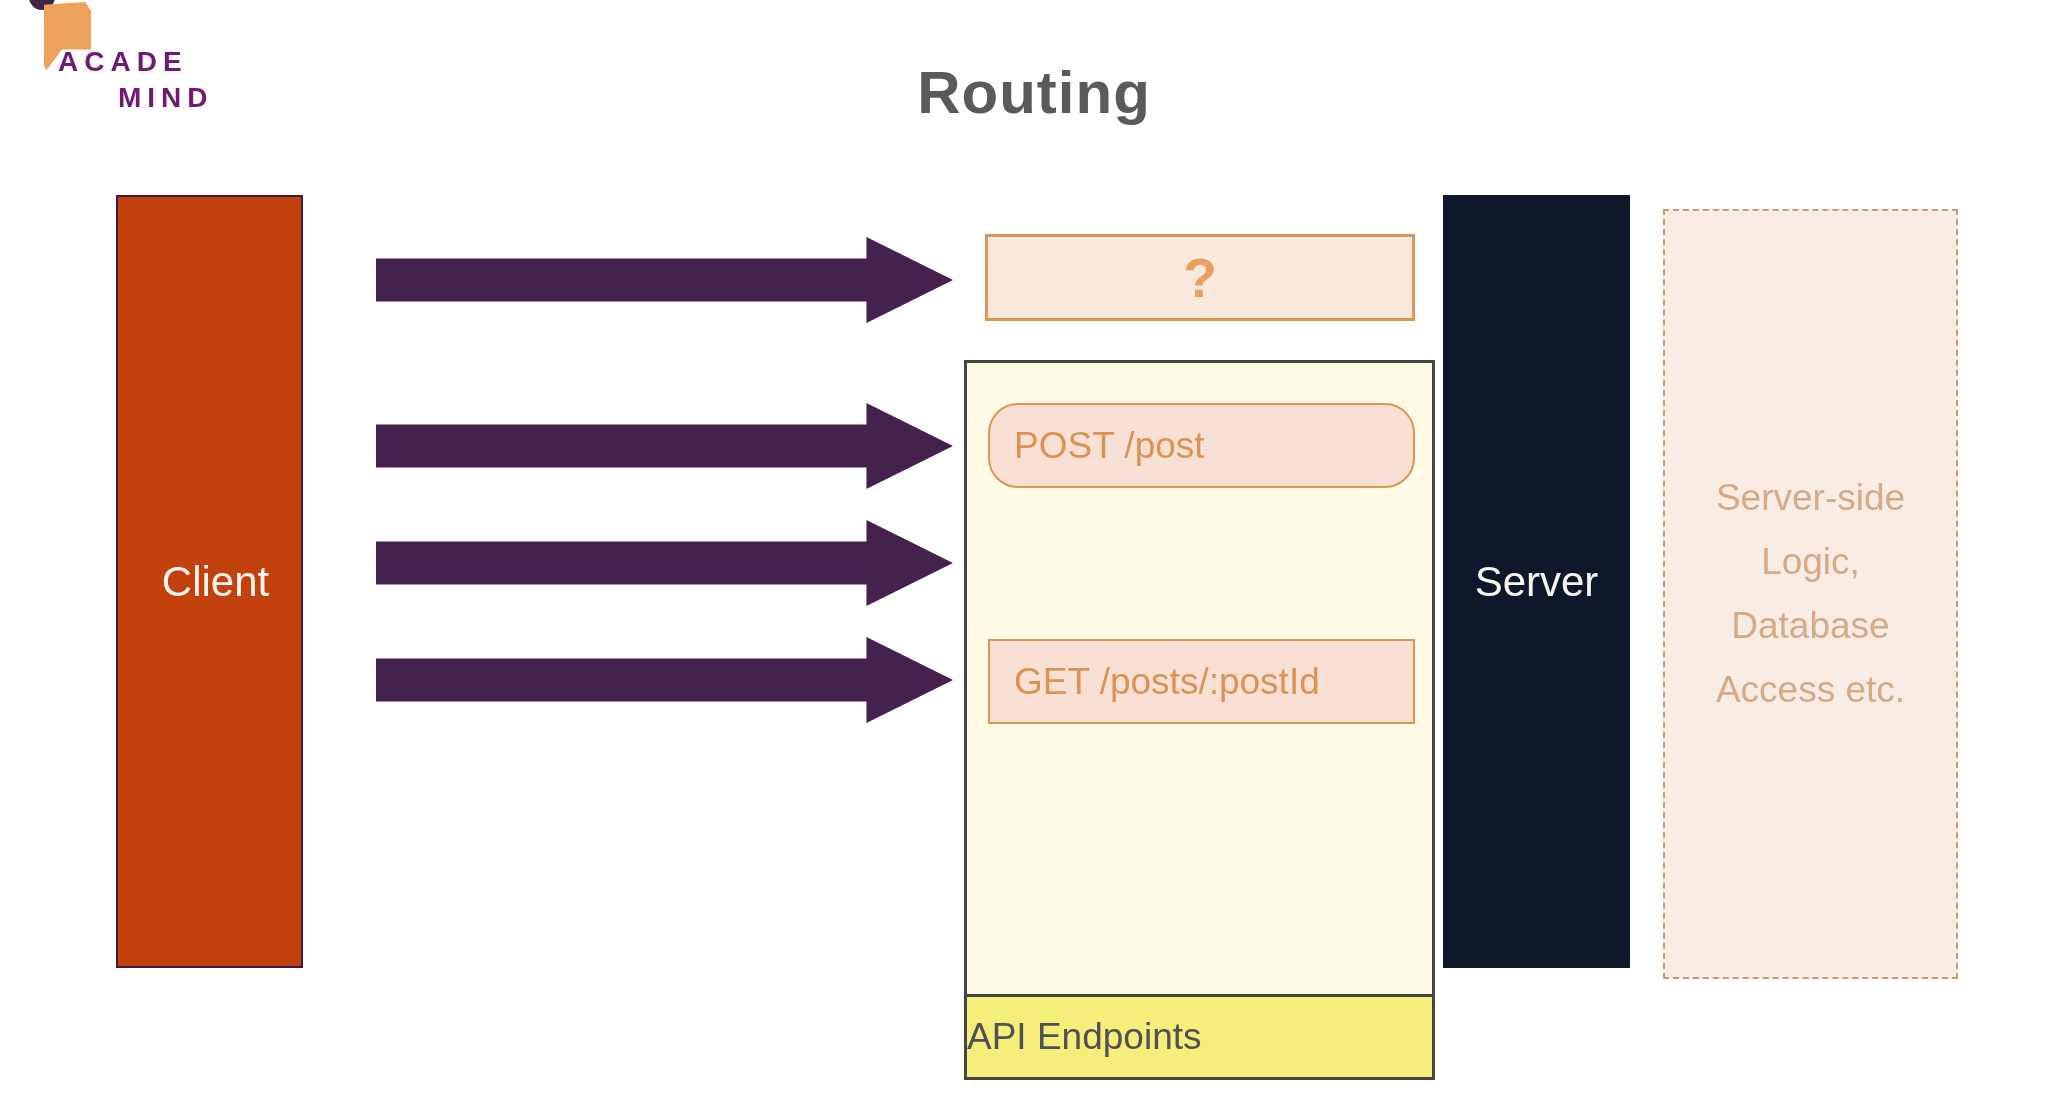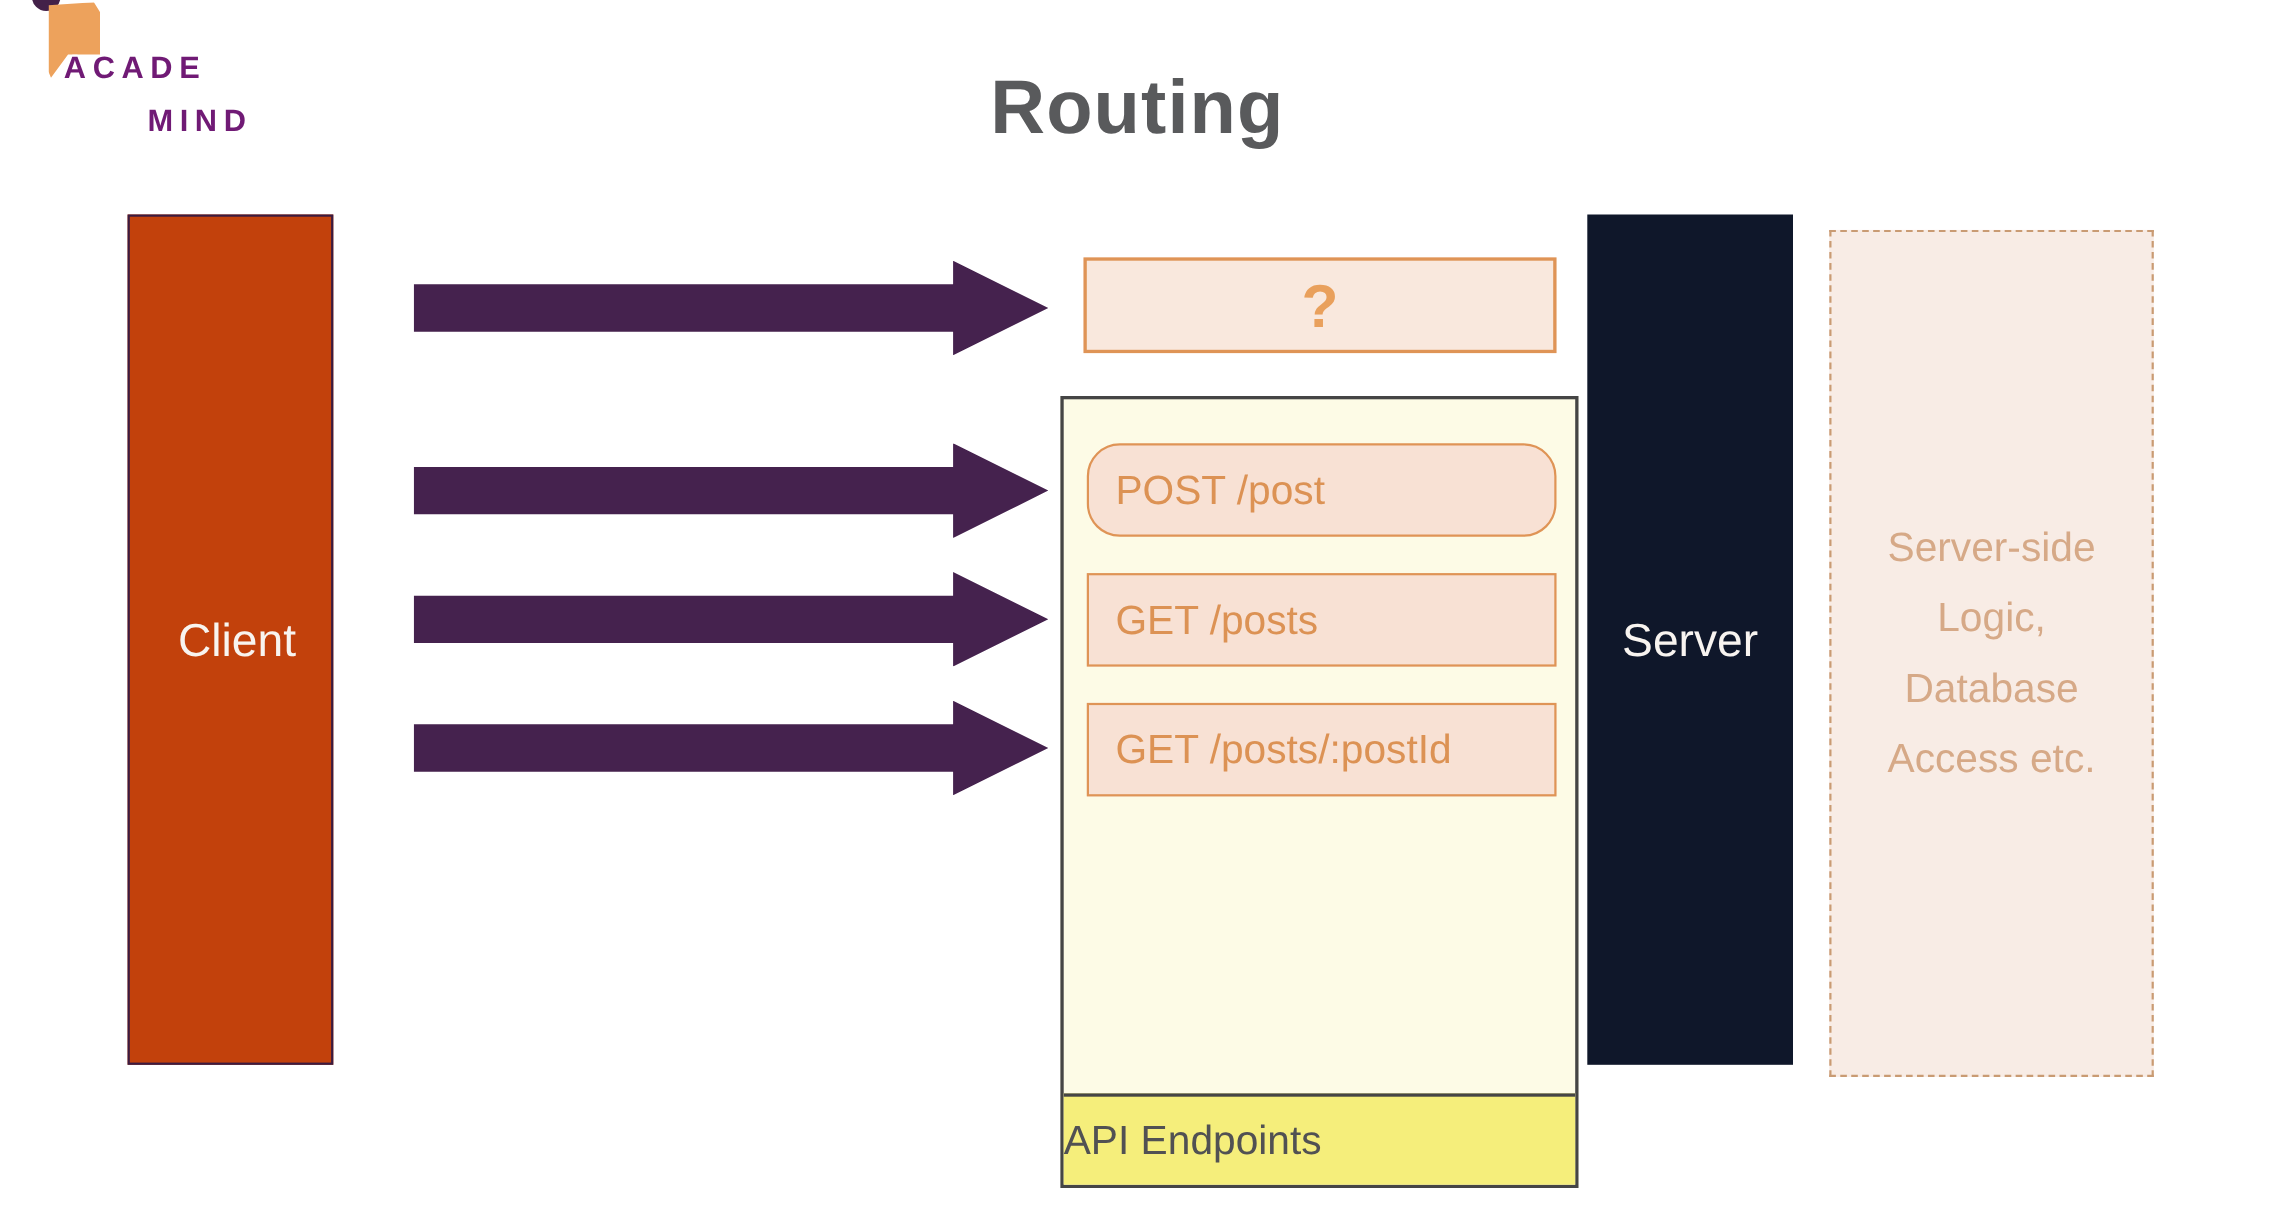--- a/index.html
+++ b/index.html
@@ -13,25 +13,25 @@
   .logo-ribbon{
     position:absolute;left:44px;top:2px;width:47px;height:70px;background:#eda25c;
     clip-path:polygon(0 4%, 88% 0, 100% 13%, 100% 68%, 38% 68%, 5% 98%, 0 90%);
   }
   .logo-line1,.logo-line2{
     position:absolute;font-weight:800;color:#701a75;font-size:28px;letter-spacing:6px;
     text-shadow:-2px 0 0 #fff,2px 0 0 #fff,0 -2px 0 #fff,0 2px 0 #fff;
     white-space:nowrap;
   }
   .logo-line1{left:58px;top:46px;}
-  .logo-line2{left:134px;top:82px;margin-top:12px;}
+  .logo-line2{left:118px;top:82px;}
   
   .title{
     position:absolute;left:0;top:58px;width:100%;margin:0;text-align:center;
-    font-size:69px;font-weight:bold;color:#595a5c;letter-spacing:1px;
+    font-size:60px;font-weight:bold;color:#595a5c;letter-spacing:1px;
   }
   
   .pillar{
     position:absolute;top:195px;height:773px;width:187px;box-sizing:border-box;
     display:flex;align-items:center;justify-content:center;
     color:#f8f4f0;font-size:42px;
   }
   .client-box{left:116px;background:#c2410c;border:2px solid #3a1b41;padding-left:12px;}
   .server-box{left:1443px;background:#0f172a;}
   
@@ -103,23 +103,20 @@
   <div class="arrow arrow-4"></div>
 
   <div class="question-box">
     <span>?</span>
   </div>
 
   <div class="api-box">
     <div class="endpoint endpoint-1">
       <span>POST /post</span>
     </div>
-    <div class="endpoint endpoint-2">
-      <span>GET /posts</span>
-    </div>
     <div class="endpoint endpoint-3">
       <span>GET /posts/:postId</span>
     </div>
     <div class="api-footer">
       <span>API Endpoints</span>
     </div>
   </div>
 
   <div class="pillar server-box">
     <span>Server</span>

